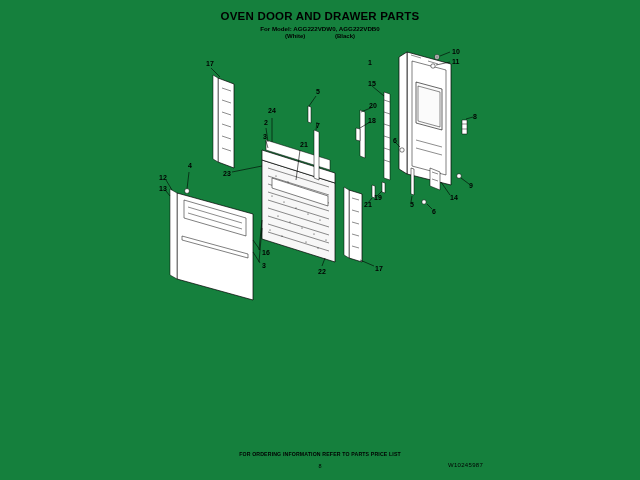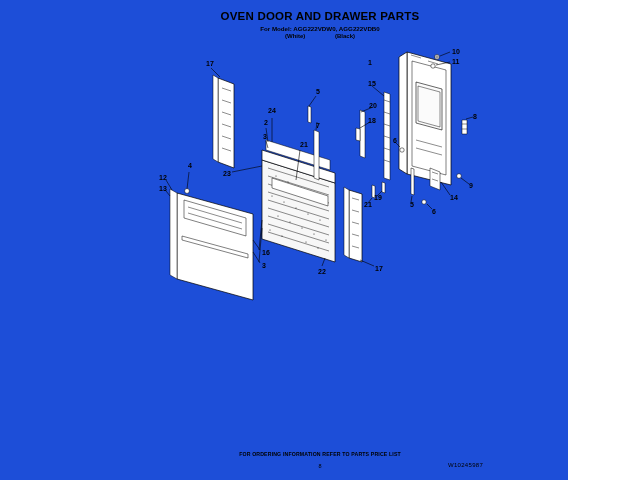--- a/index.html
+++ b/index.html
@@ -9,23 +9,23 @@
   }
   body {
     width: 640px;
     height: 480px;
     font-family: "Liberation Sans", sans-serif;
     color: #000000;
     overflow: hidden;
   }
   #page {
     position: relative;
-    width: 568px;
+    width: 640px;
     height: 480px;
-    background: #1d4ed8;
+    background: #15803d;
   }
 
   
   .title {
     position: absolute;
     top: 10px;
     left: 0;
     width: 640px;
     text-align: center;
     font-size: 11.5px;

